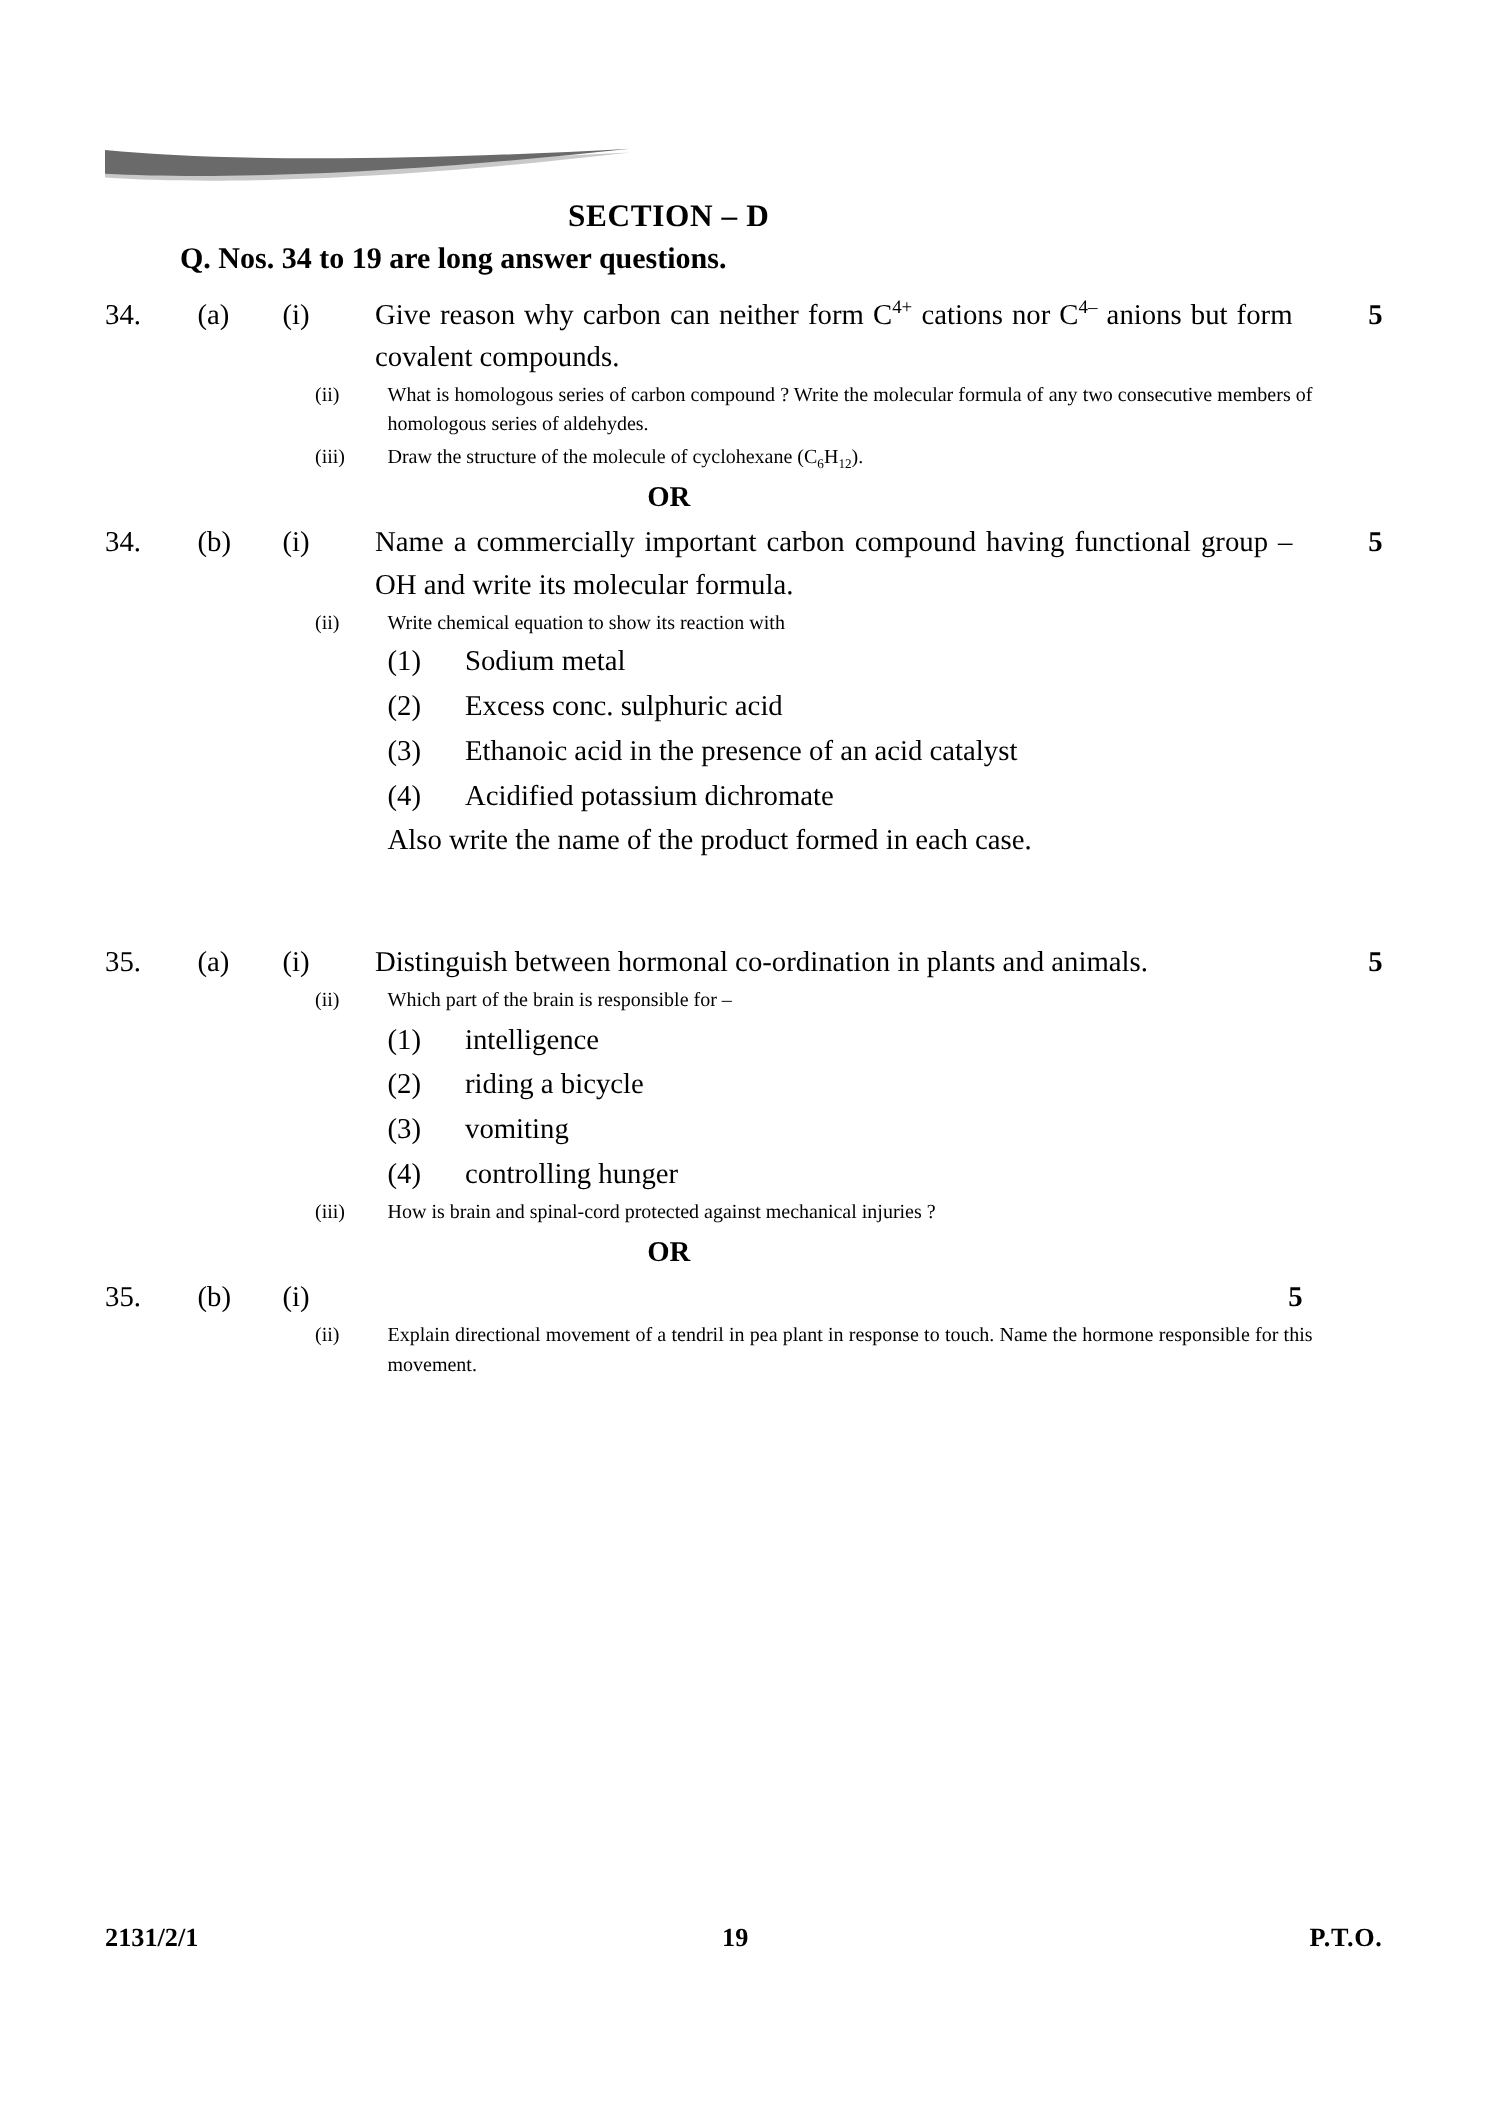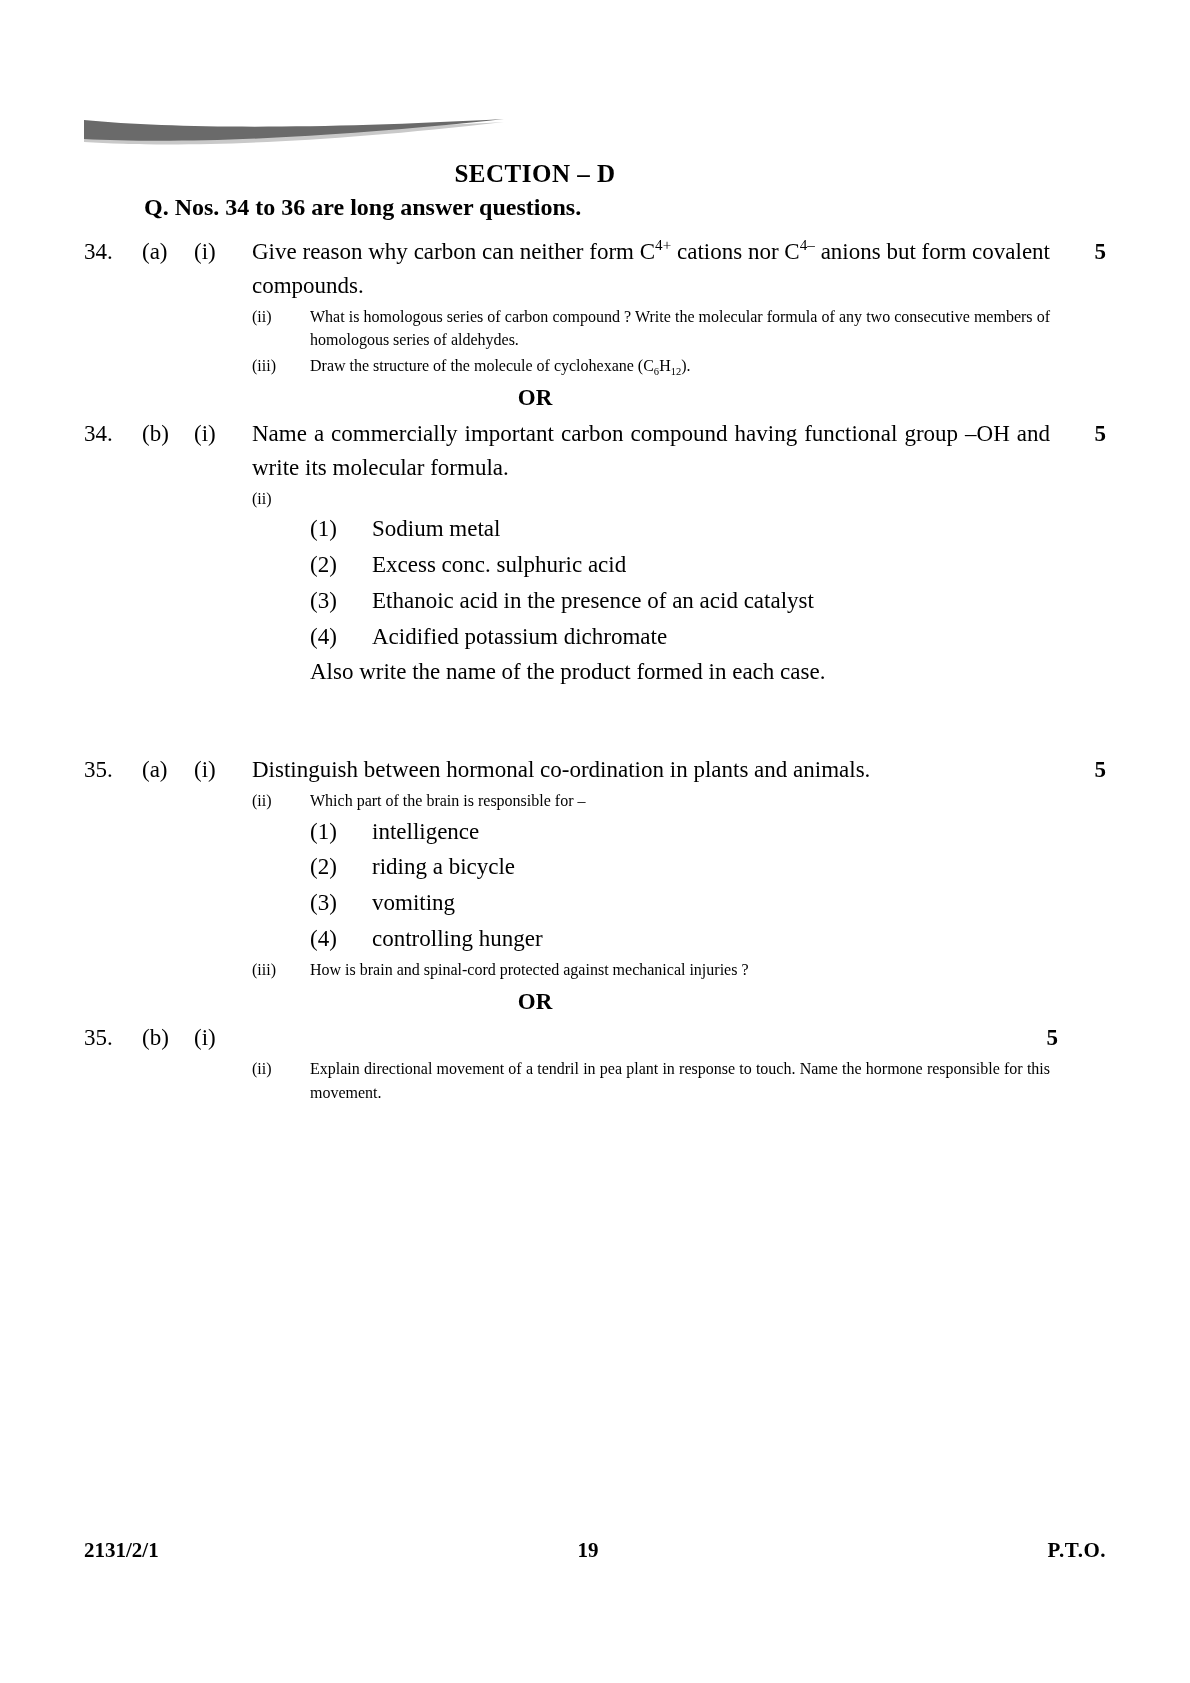--- a/index.html
+++ b/index.html
@@ -65,20 +65,21 @@
   }
 
   
   .qrow {
     display: grid;
     grid-template-columns: 58px 52px 58px 1fr 48px;
     column-gap: 0px;
     font-size: 23px;
     line-height: 1.47;
     margin-bottom: 2px;
+    gap: 16px;
   }
   .qrow .qno      { text-align: left; }
   .qrow .alpha    { text-align: left; }
   .qrow .roman    { text-align: left; padding-right: 6px; }
   .qrow .qtext    { text-align: justify; text-justify: inter-word; padding-right: 8px;}
   .qrow .marks    { text-align: right; font-weight: bold; font-size: 23px; }
 
   
   .subrow {
     display: grid;
@@ -141,21 +142,21 @@
     <svg width="420" height="40" viewBox="0 0 420 40" xmlns="http://www.w3.org/2000/svg">
       <path d="M0,4 L0,24 C90,30 230,26 420,4 C230,14 90,14 0,4 Z" fill="#c9c9c9"></path>
       <path d="M0,2 L0,21 C95,26 235,21 420,1 C235,11 95,11 0,2 Z" fill="#6a6a6a"></path>
     </svg>
   </div>
 
   <div class="content">
 
     <div class="section-title">SECTION – D</div>
 
-    <div class="instruction">Q. Nos. 34 to 36 are long answer questions.</div>
+    <div class="instruction">Q. Nos. 34 to 19 are long answer questions.</div>
 
     <div class="qrow">
       <span class="qno">34.</span>
       <span class="alpha">(a)</span>
       <span class="roman">(i)</span>
       <span class="qtext">Give reason why carbon can neither form C<sup>4+</sup> cations nor C<sup>4–</sup> anions but form covalent compounds.</span>
       <span class="marks">5</span>
     </div>
 
     <div class="subrow">
@@ -178,20 +179,21 @@
       <span class="qno">34.</span>
       <span class="alpha">(b)</span>
       <span class="roman">(i)</span>
       <span class="qtext">Name a commercially important carbon compound having functional group –OH and write its molecular formula.</span>
       <span class="marks">5</span>
     </div>
 
     <div class="subrow">
       <span class="spacer"></span>
       <span class="roman">(ii)</span>
+      <span class="qtext">Write chemical equation to show its reaction with</span>
       <span class="marks"></span>
     </div>
 
     <div class="numrow">
       <span class="spacer"></span>
       <span class="num">(1)</span>
       <span class="ntext">Sodium metal</span>
     </div>
     <div class="numrow">
       <span class="spacer"></span>

